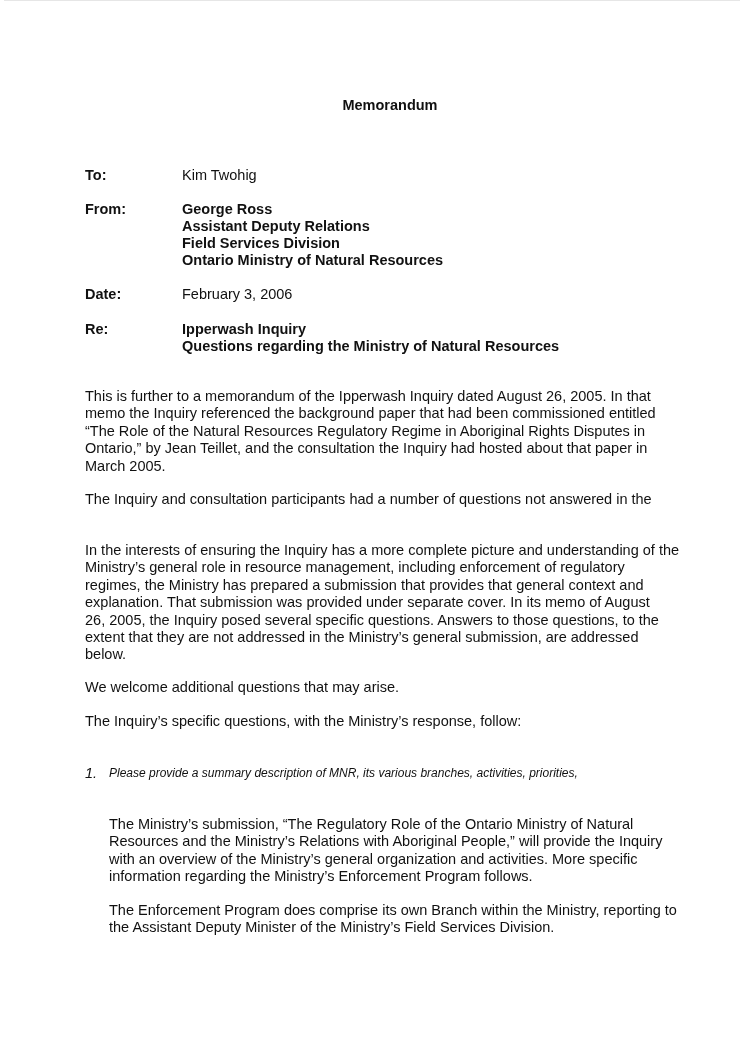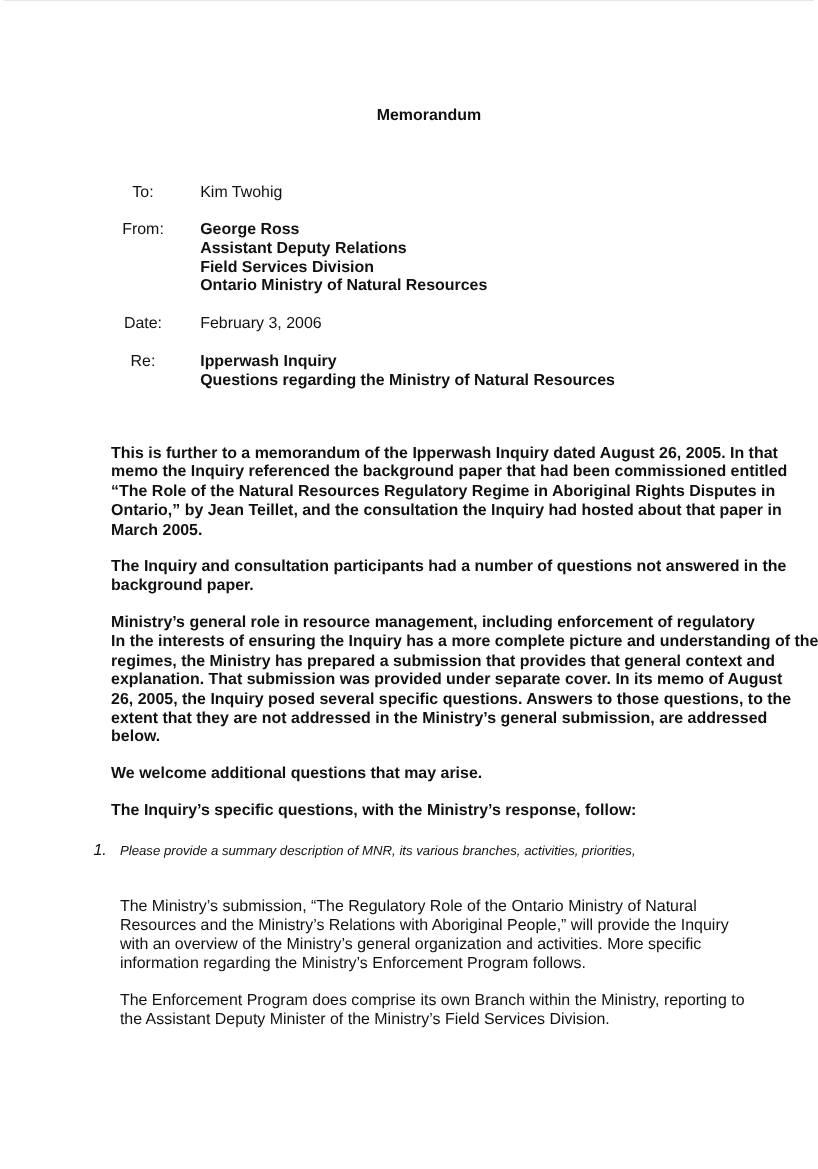--- a/index.html
+++ b/index.html
@@ -36,41 +36,39 @@
     .hdr-row {
       position: absolute;
       left: 81px;
       font-size: 14.5px;
       line-height: 17px;
     }
     .hdr-label {
       position: absolute;
       left: 0;
       top: 0;
-      font-weight: normal;
+      font-weight: bold;
       width: 90px;
-      text-align: center;
     }
     .hdr-value {
       position: absolute;
       left: 97px;
       top: 0;
       white-space: nowrap;
     }
     .hdr-value .line { display: block; }
     .bold { font-weight: bold; }
 
     .para {
       position: absolute;
       left: 81px;
       width: 620px;
       font-size: 14.5px;
       line-height: 17.4px;
-      margin: 16px;
-      font-weight: bold;
+      margin: 0;
     }
     .para .line { display: block; white-space: nowrap; }
 
     .q-num {
       position: absolute;
       left: 81px;
       font-size: 14.5px;
       line-height: 17.4px;
       font-style: italic;
     }
@@ -127,26 +125,25 @@
   <div class="para" style="top:387px;">
     <span class="line">This is further to a memorandum of the Ipperwash Inquiry dated August 26, 2005.  In that</span>
     <span class="line">memo the Inquiry referenced the background paper that had been commissioned entitled</span>
     <span class="line">“The Role of the Natural Resources Regulatory Regime in Aboriginal Rights Disputes in</span>
     <span class="line">Ontario,” by Jean Teillet, and the consultation the Inquiry had hosted about that paper in</span>
     <span class="line">March 2005.</span>
   </div>
 
   <div class="para" style="top:490px;">
     <span class="line">The Inquiry and consultation participants had a number of questions not answered in the</span>
-    <span class="line">background paper.</span>
   </div>
 
   <div class="para" style="top:541px;">
+    <span class="line">In the interests of ensuring the Inquiry has a more complete picture and understanding of the</span>
     <span class="line">Ministry’s general role in resource management, including enforcement of regulatory</span>
-    <span class="line">In the interests of ensuring the Inquiry has a more complete picture and understanding of the</span>
     <span class="line">regimes, the Ministry has prepared a submission that provides that general context and</span>
     <span class="line">explanation.  That submission was provided under separate cover.  In its memo of August</span>
     <span class="line">26, 2005, the Inquiry posed several specific questions.   Answers to those questions, to the</span>
     <span class="line">extent that they are not addressed in the Ministry’s general submission, are addressed</span>
     <span class="line">below.</span>
   </div>
 
   <div class="para" style="top:678px;">
     <span class="line">We welcome additional questions that may arise.</span>
   </div>

